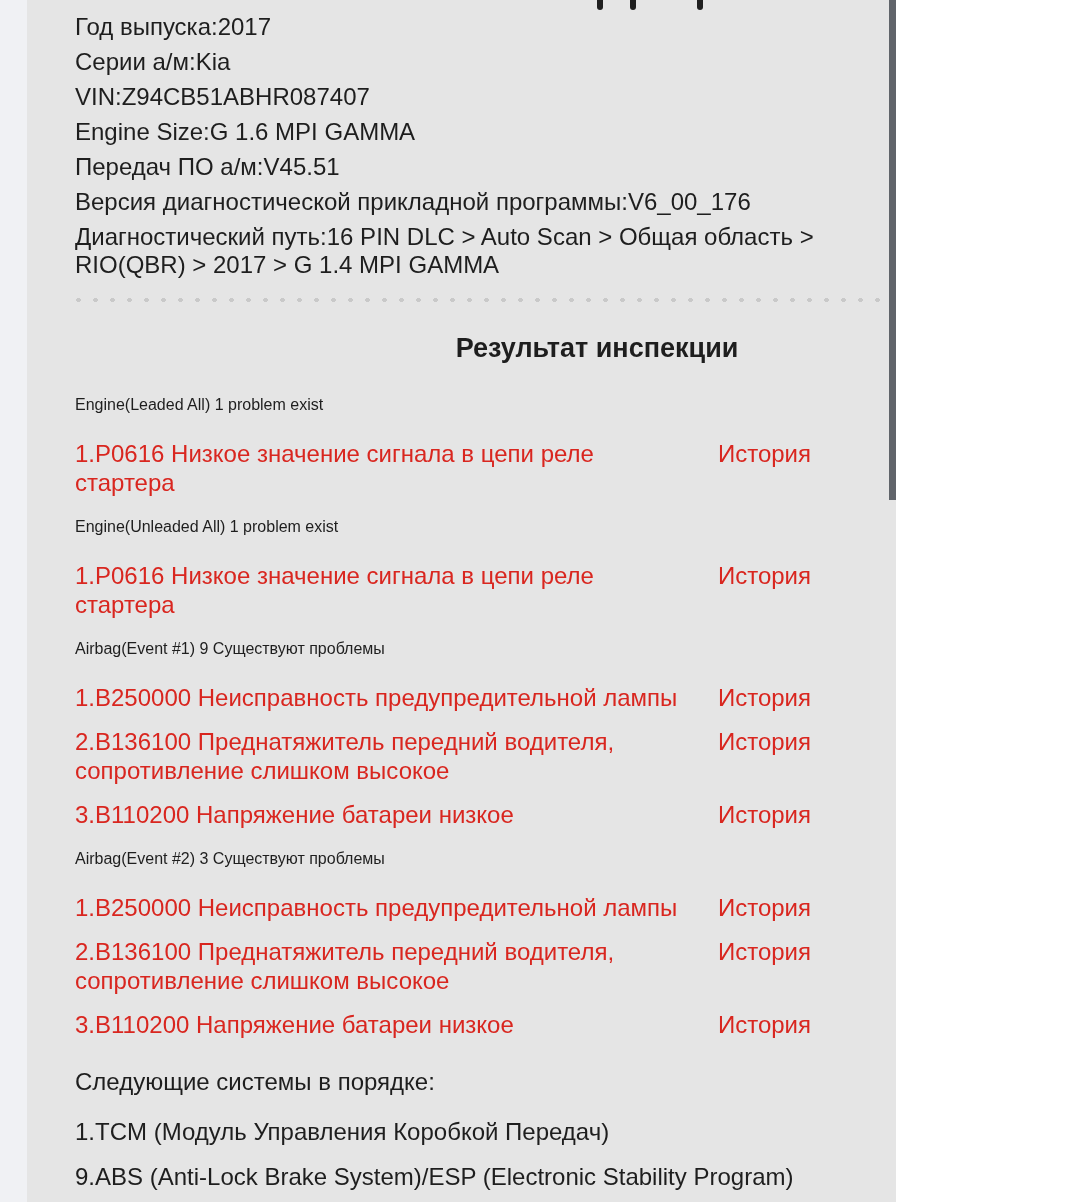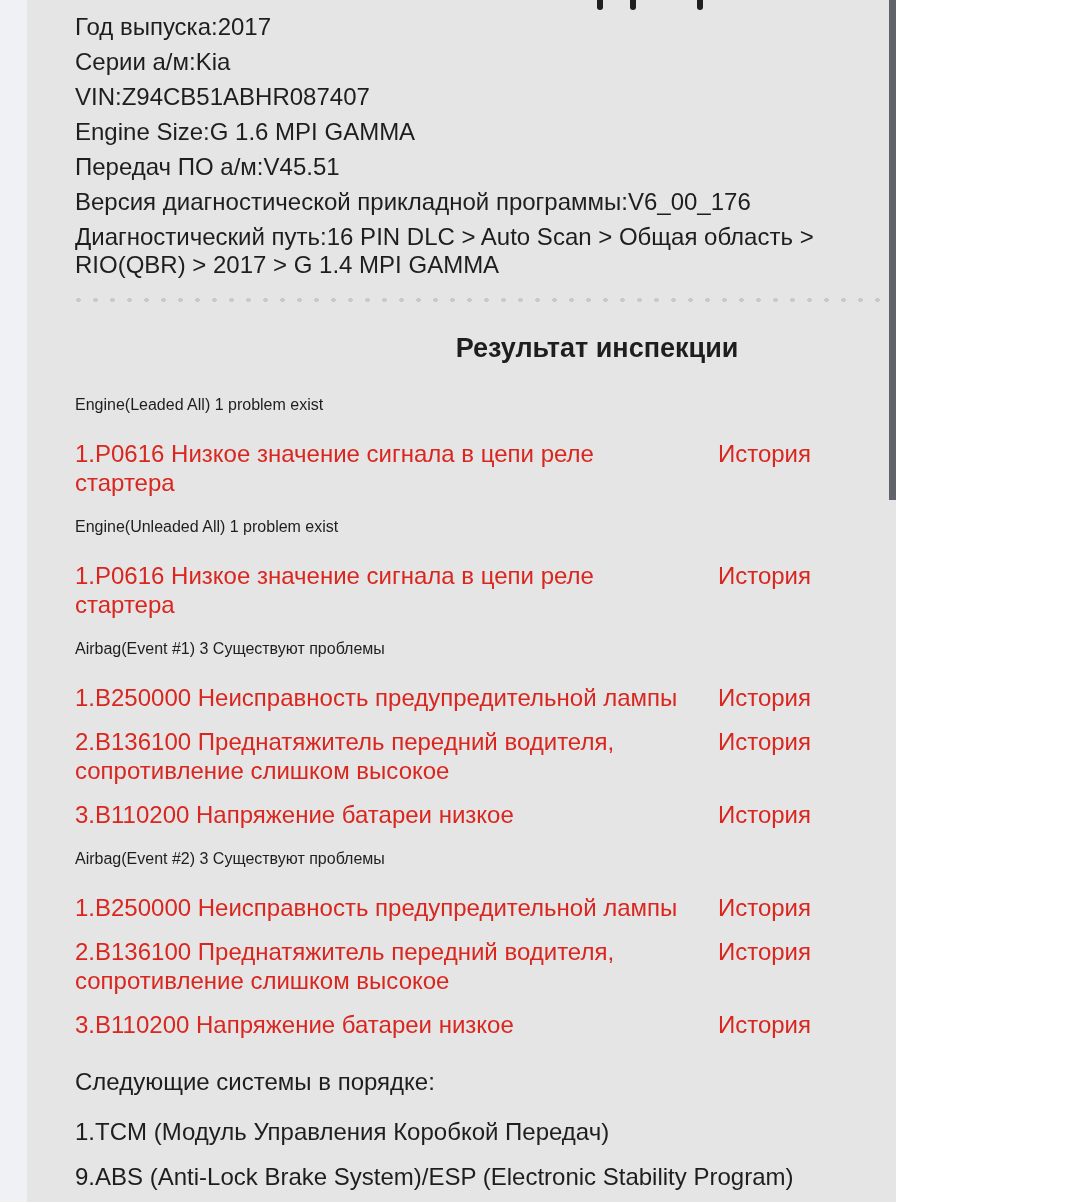--- a/index.html
+++ b/index.html
@@ -124,21 +124,21 @@
 
       <div class="sec">
         <p class="sec-header">Engine(Unleaded All) 1 problem exist</p>
         <div class="dtc-row">
           <span class="dtc-text">1.P0616 Низкое значение сигнала в цепи реле стартера</span>
           <span class="dtc-status">История</span>
         </div>
       </div>
 
       <div class="sec">
-        <p class="sec-header">Airbag(Event #1) 3 Существуют проблемы</p>
+        <p class="sec-header">Airbag(Event #1) 9 Существуют проблемы</p>
         <div class="dtc-row">
           <span class="dtc-text">1.B250000 Неисправность предупредительной лампы</span>
           <span class="dtc-status">История</span>
         </div>
         <div class="dtc-row">
           <span class="dtc-text">2.B136100 Преднатяжитель передний водителя, сопротивление слишком высокое</span>
           <span class="dtc-status">История</span>
         </div>
         <div class="dtc-row">
           <span class="dtc-text">3.B110200 Напряжение батареи низкое</span>

